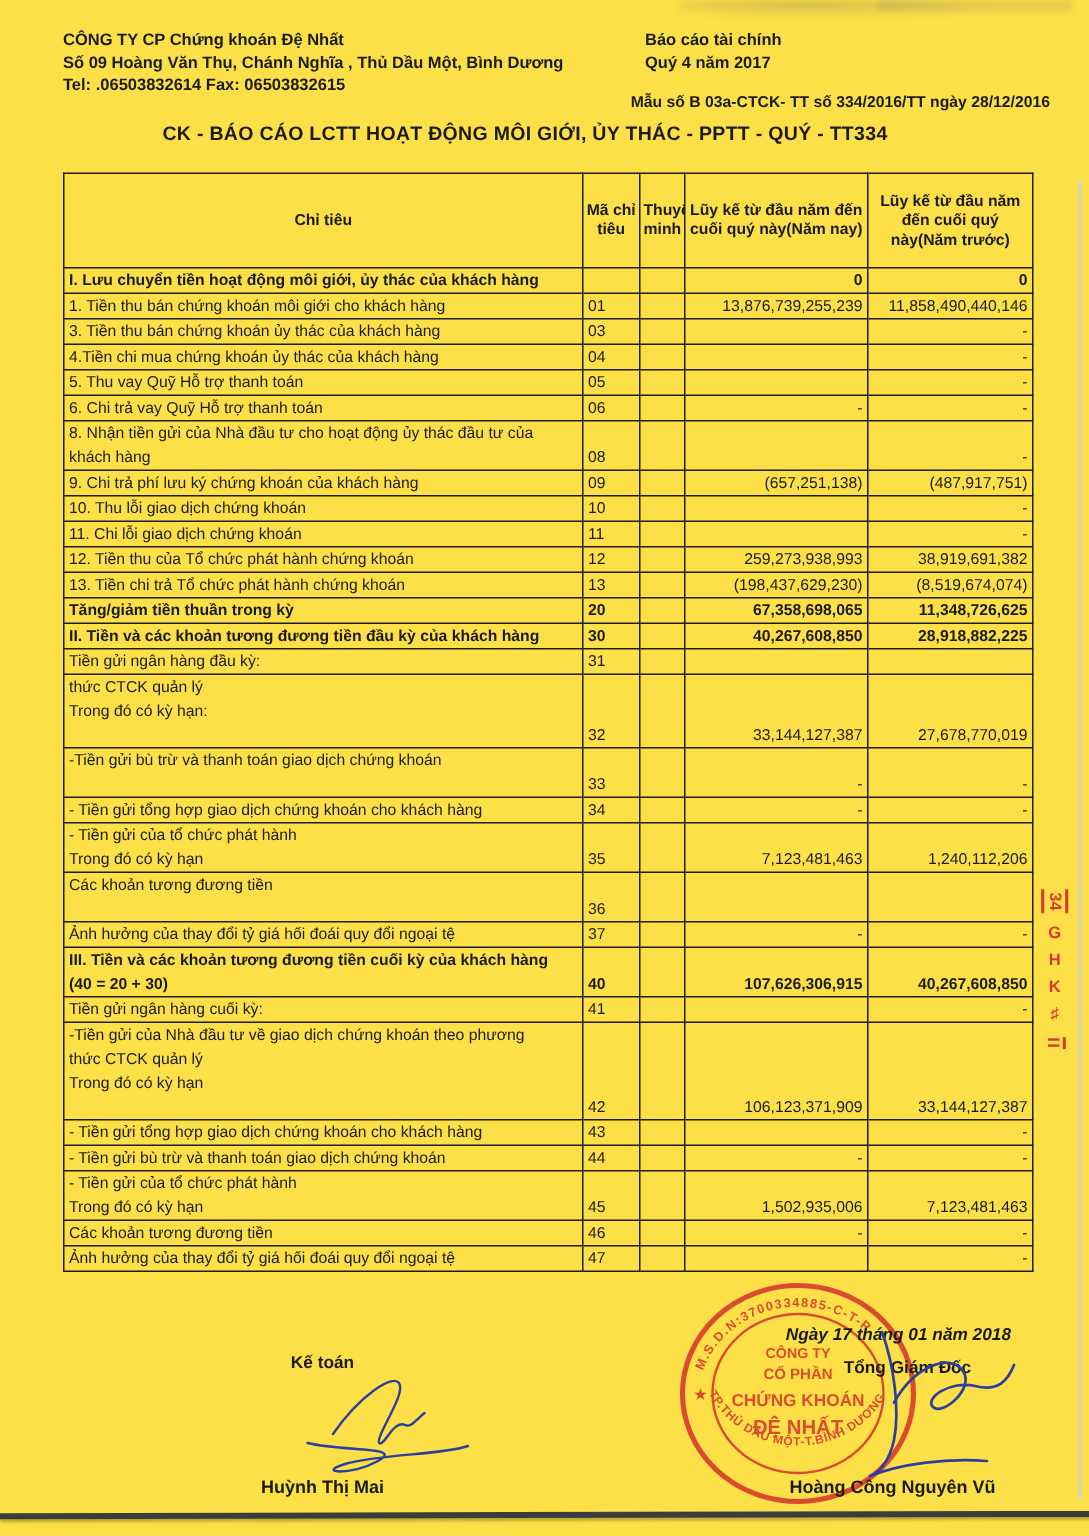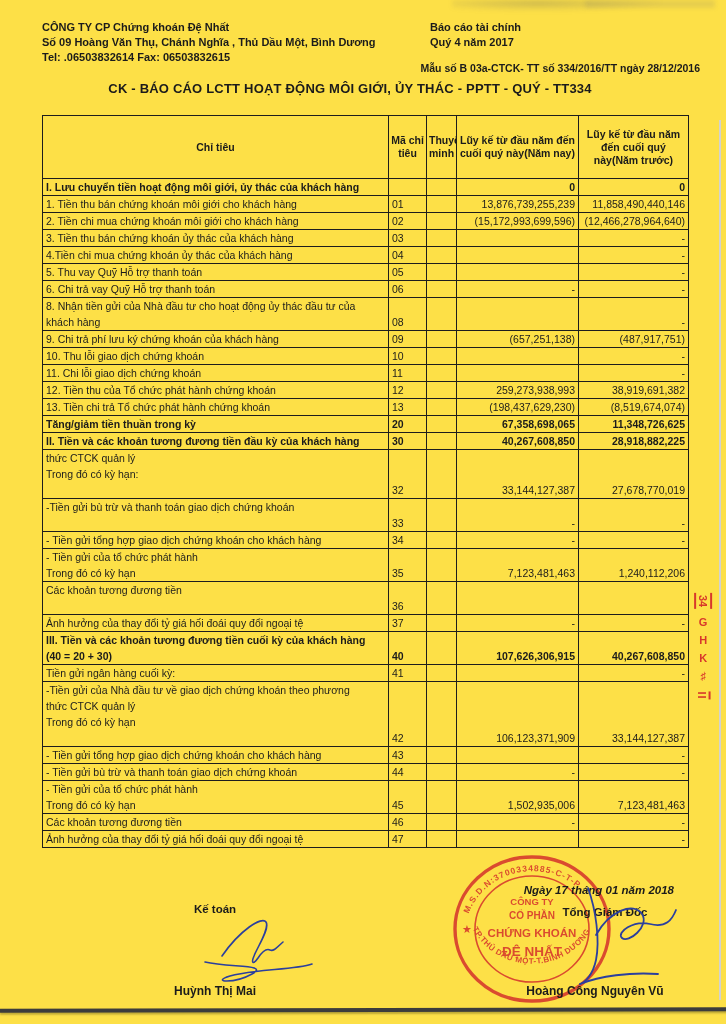--- a/index.html
+++ b/index.html
@@ -100,27 +100,20 @@
           <td class="num">0</td>
         </tr>
         <tr>
           <td class="lbl">1. Tiền thu bán chứng khoán môi giới cho khách hàng</td>
           <td class="code">01</td>
           <td class="note"></td>
           <td class="num">13,876,739,255,239</td>
           <td class="num">11,858,490,440,146</td>
         </tr>
         <tr>
-          <td class="lbl">2. Tiền chi mua chứng khoán môi giới cho khách hàng</td>
-          <td class="code">02</td>
-          <td class="note"></td>
-          <td class="num">(15,172,993,699,596)</td>
-          <td class="num">(12,466,278,964,640)</td>
-        </tr>
-        <tr>
           <td class="lbl">3. Tiền thu bán chứng khoán ủy thác của khách hàng</td>
           <td class="code">03</td>
           <td class="note"></td>
           <td class="num"></td>
           <td class="num">-</td>
         </tr>
         <tr>
           <td class="lbl">4.Tiền chi mua chứng khoán ủy thác của khách hàng</td>
           <td class="code">04</td>
           <td class="note"></td>
@@ -190,20 +183,27 @@
           <td class="note"></td>
           <td class="num">67,358,698,065</td>
           <td class="num">11,348,726,625</td>
         </tr>
         <tr class="bold">
           <td class="lbl">II. Tiền và các khoản tương đương tiền đầu kỳ của khách hàng</td>
           <td class="code">30</td>
           <td class="note"></td>
           <td class="num">40,267,608,850</td>
           <td class="num">28,918,882,225</td>
+        </tr>
+        <tr>
+          <td class="lbl">Tiền gửi ngân hàng đầu kỳ:</td>
+          <td class="code">31</td>
+          <td class="note"></td>
+          <td class="num"></td>
+          <td class="num"></td>
         </tr>
         <tr>
           <td class="lbl">thức CTCK quản lý
 Trong đó có kỳ hạn:
 &nbsp;</td>
           <td class="code">32</td>
           <td class="note"></td>
           <td class="num">33,144,127,387</td>
           <td class="num">27,678,770,019</td>
         </tr>

